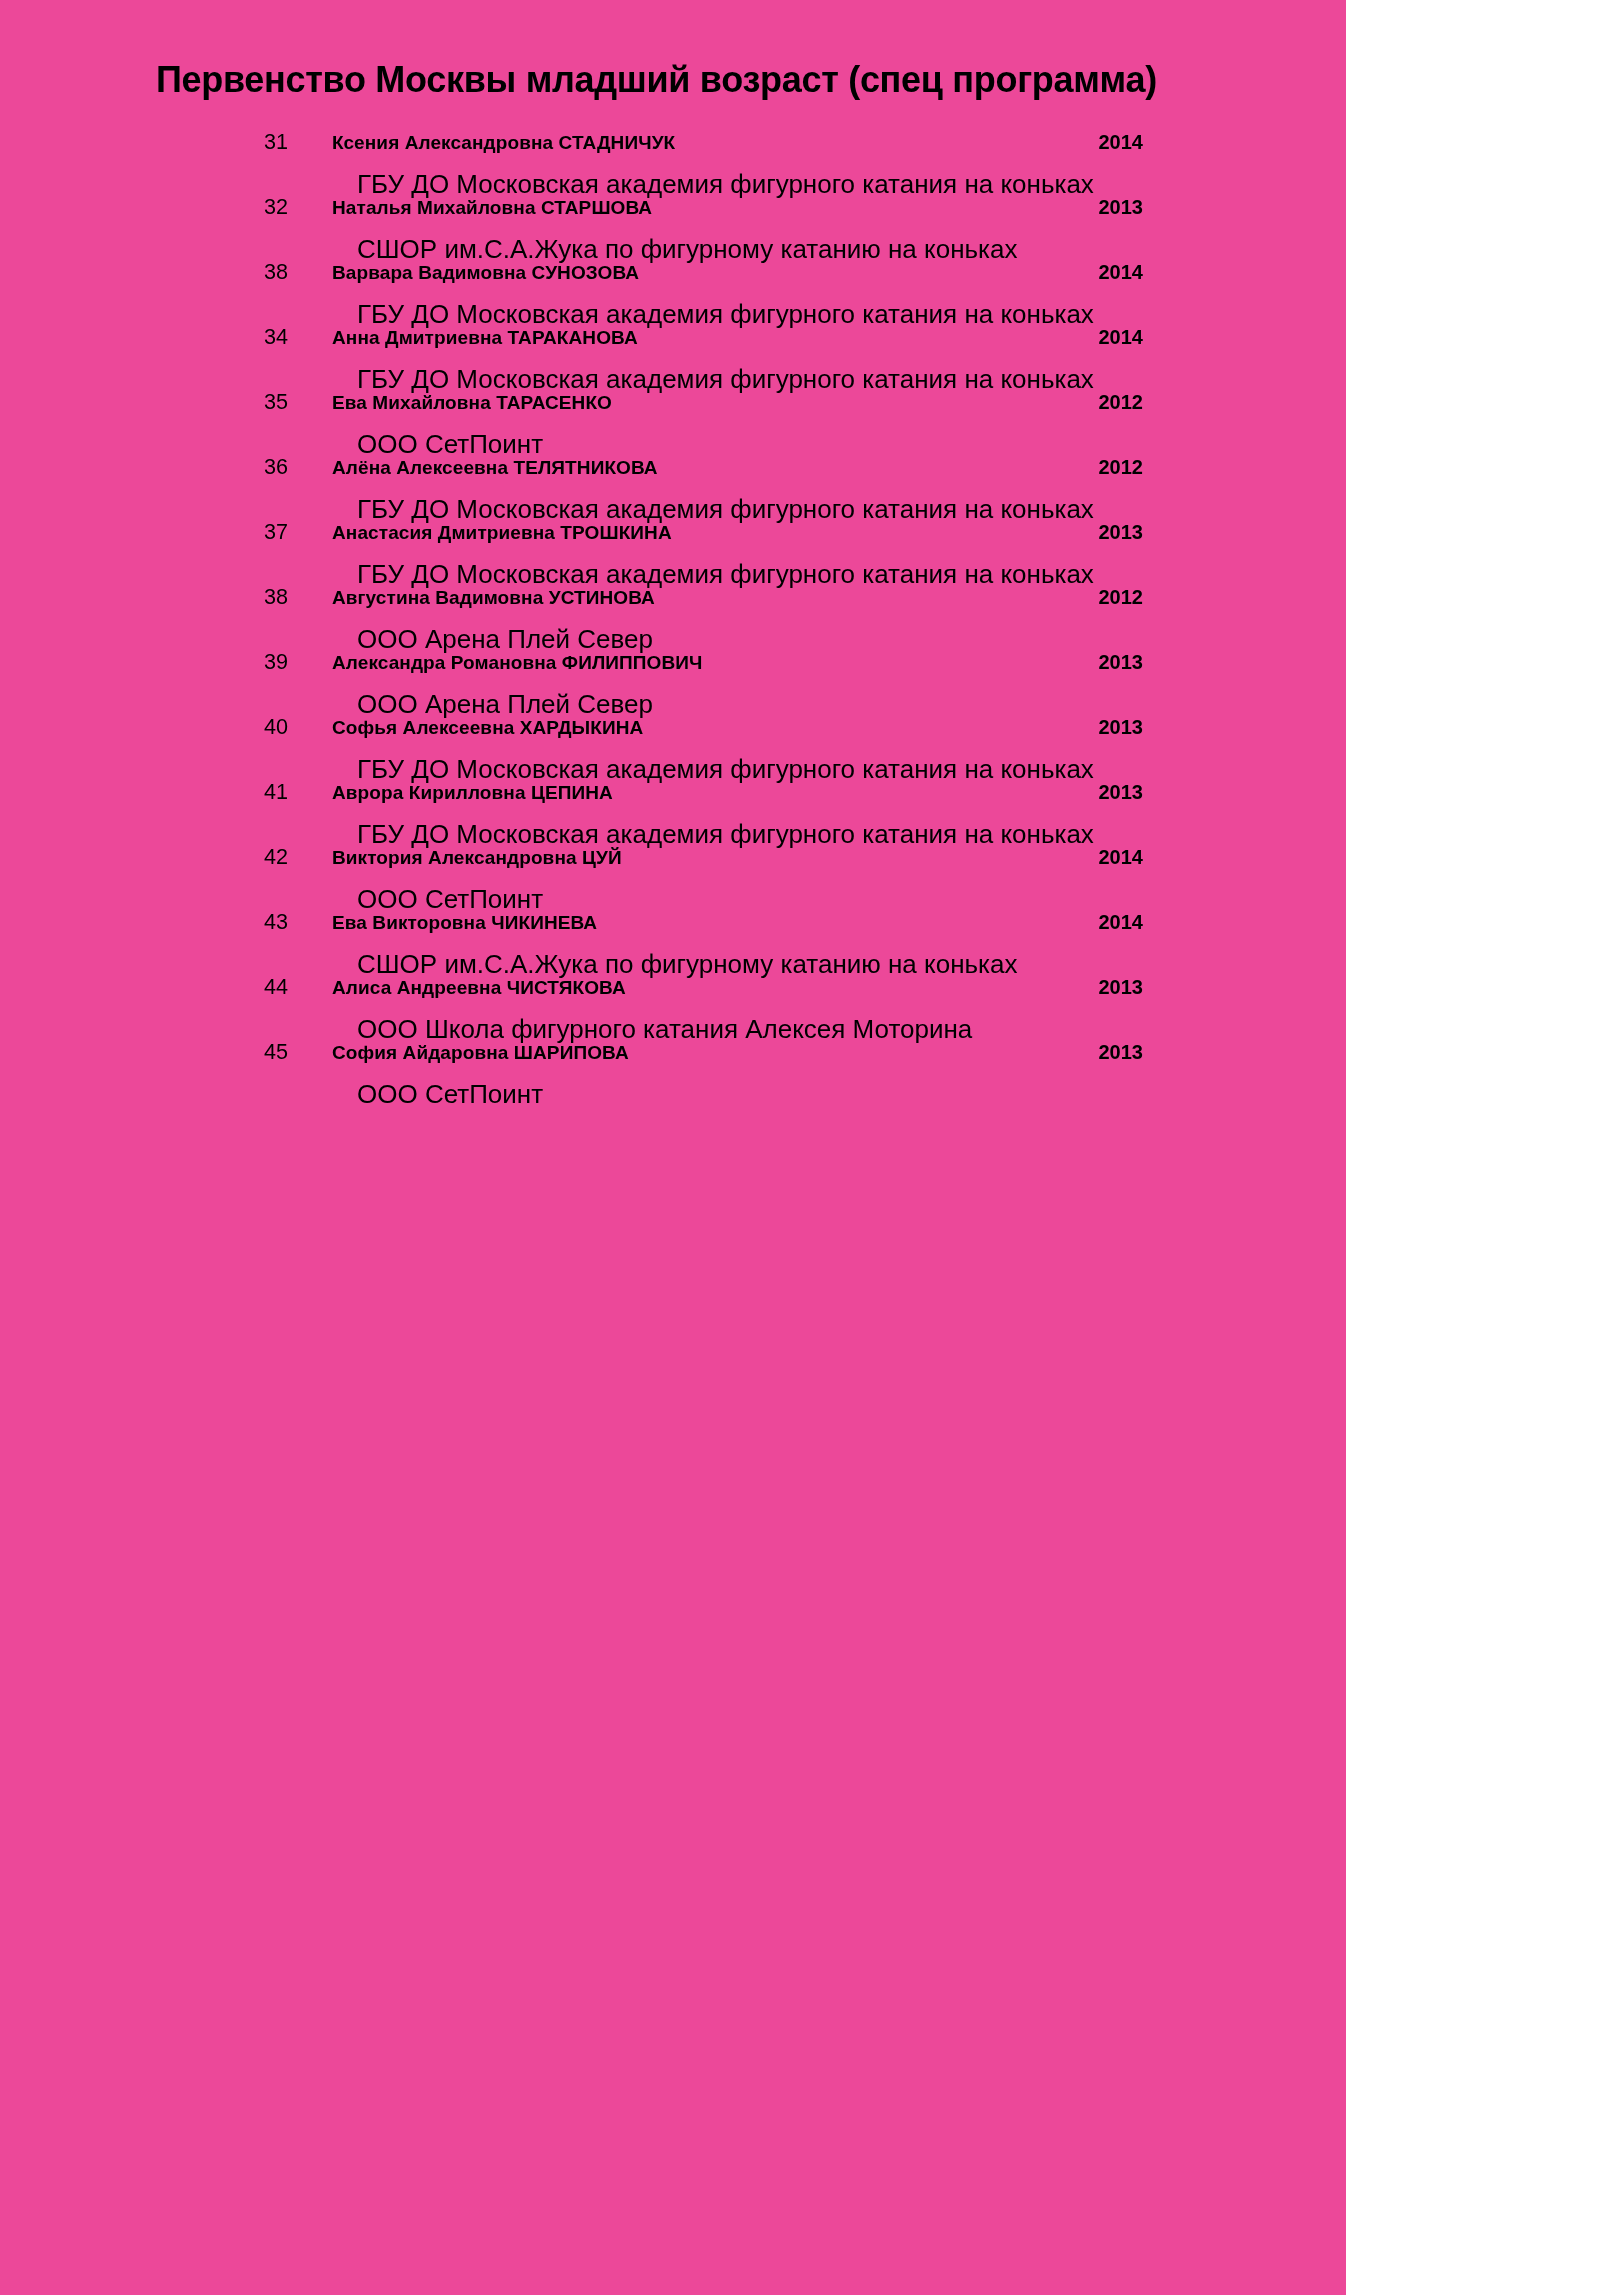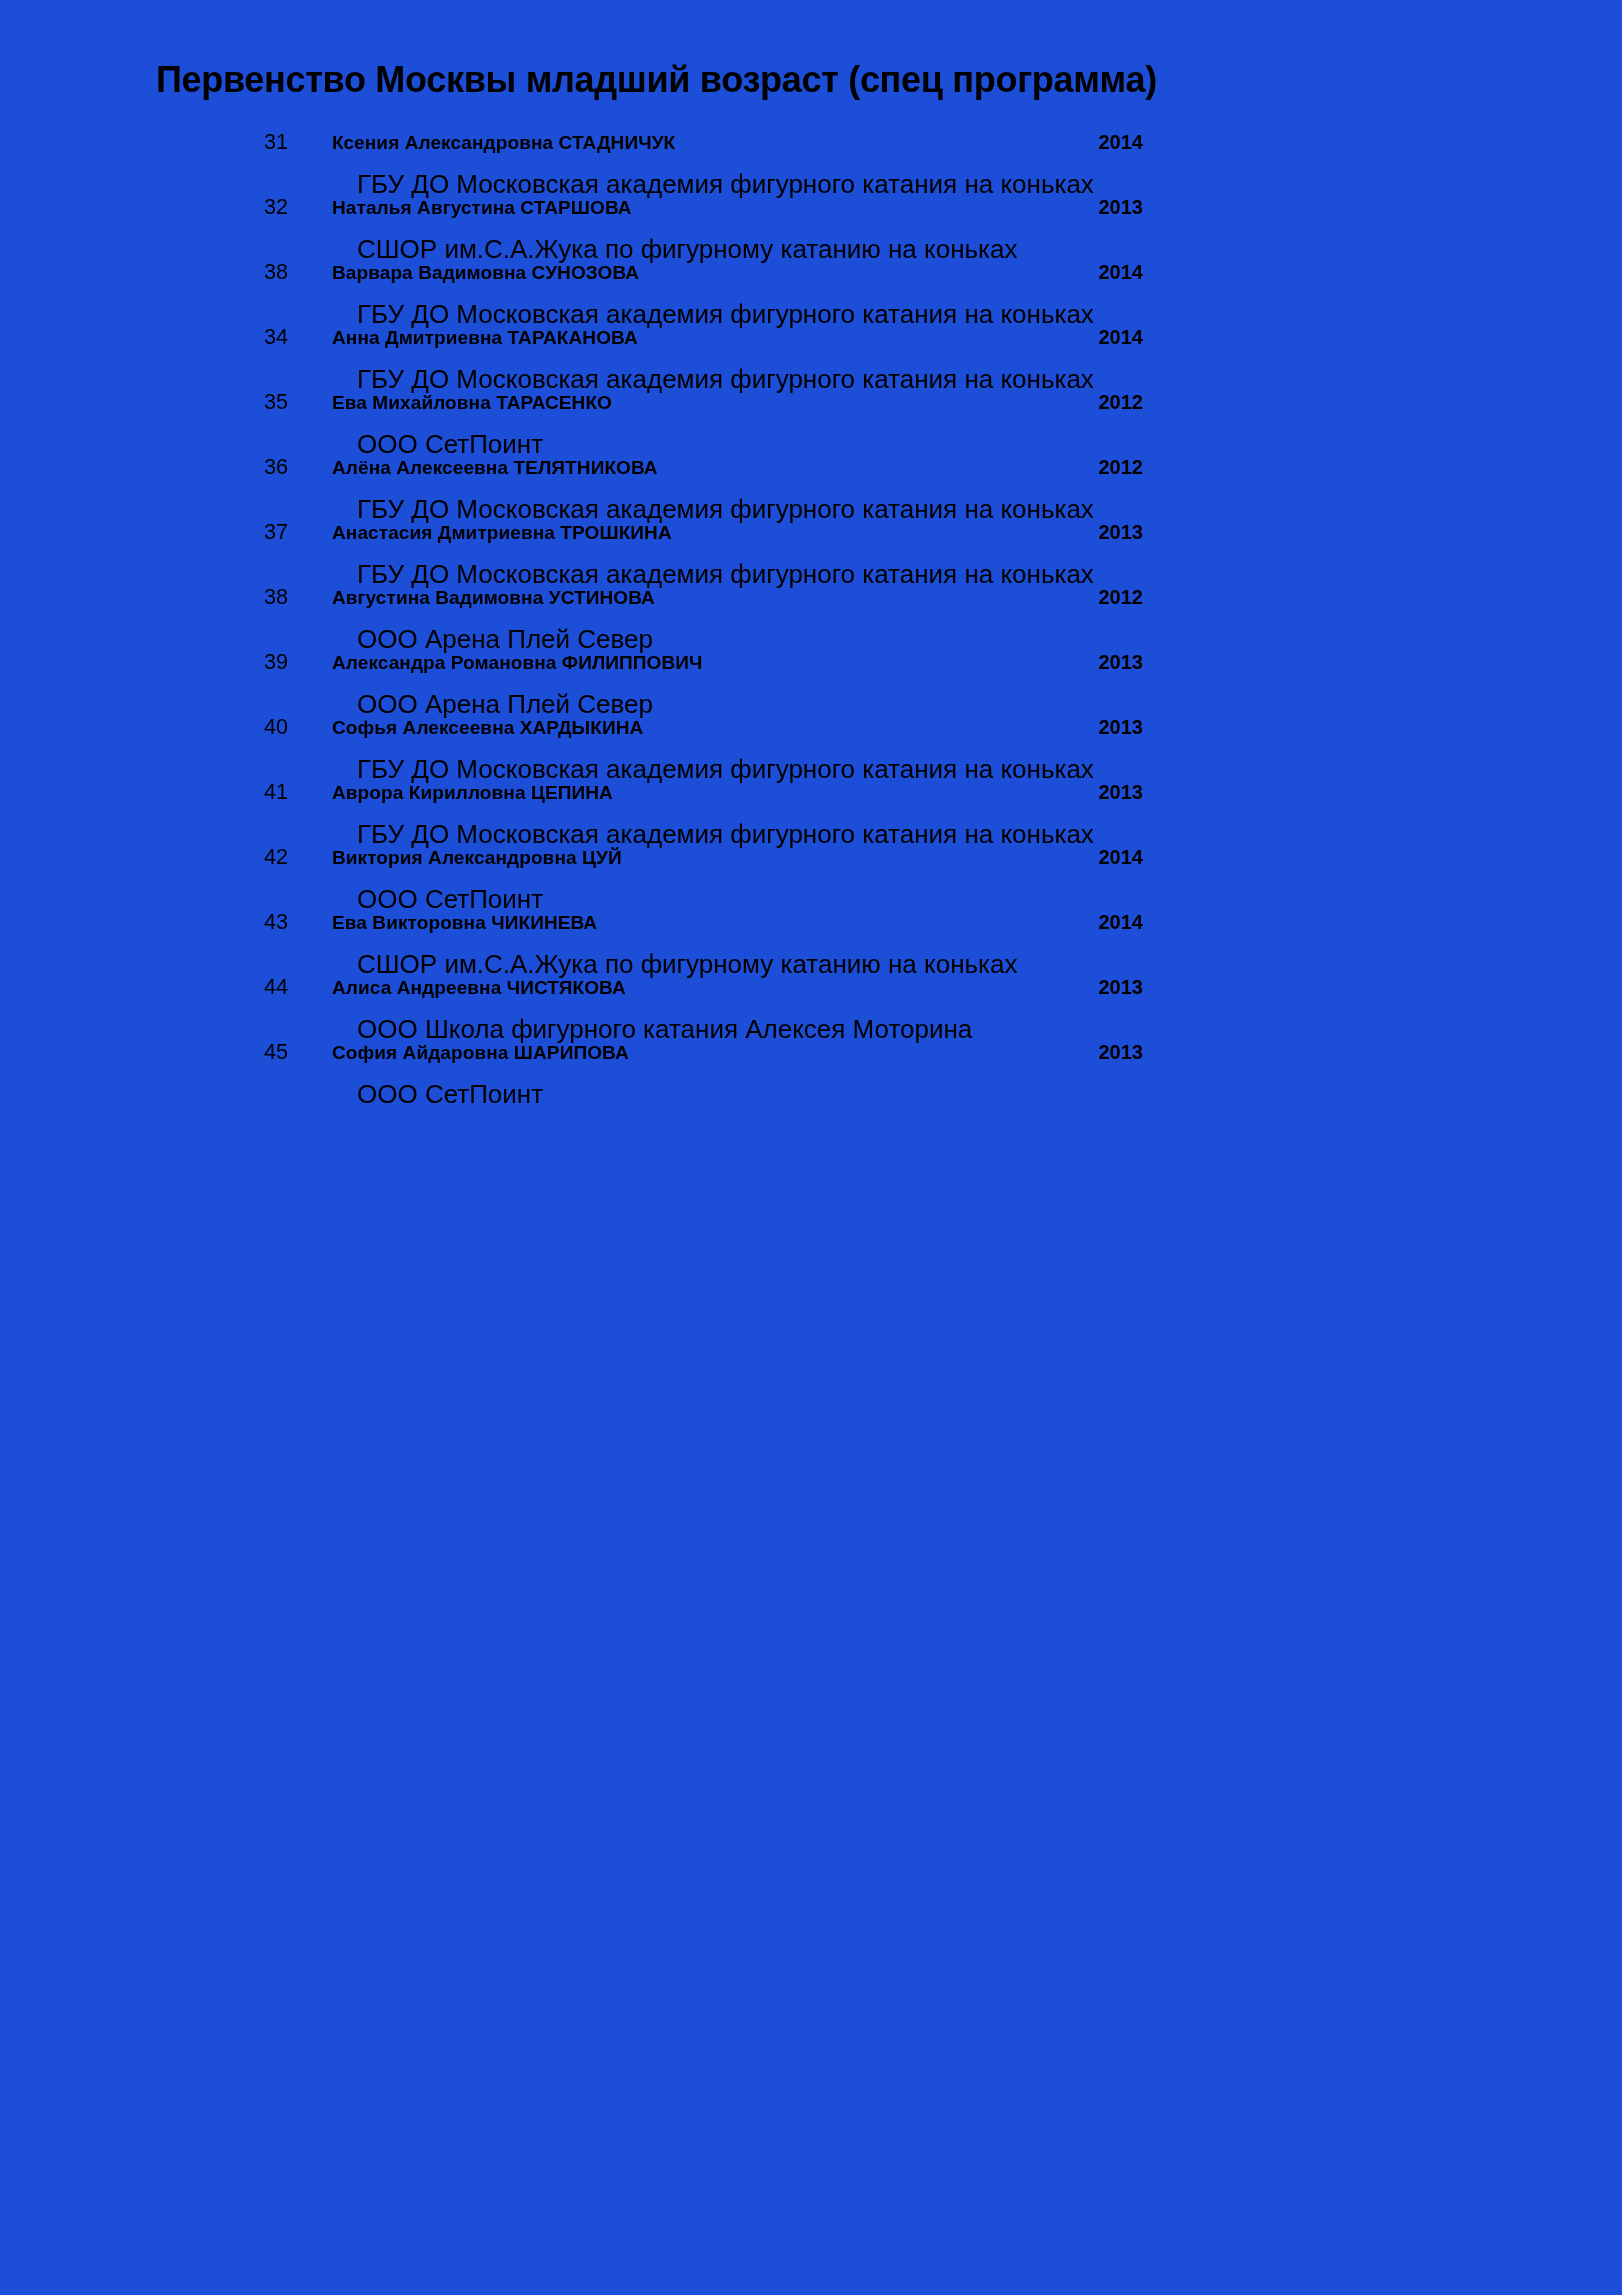--- a/index.html
+++ b/index.html
@@ -2,23 +2,23 @@
 <html lang="ru" style="font-size:10.5px"><head>
 <meta charset="utf-8">
 <style>
   html, body {
     margin: 0;
     padding: 0;
     background: #ffffff;
   }
   .page {
     position: relative;
-    width: 1622px;
+    width: 1346px;
     height: 2295px;
-    background: #1d4ed8;
+    background: #ec4899;
     color: #000000;
     font-family: "Liberation Sans", sans-serif;
     overflow: hidden;
   }
   .title {
     position: absolute;
     left: 156px;
     top: 62px;
     margin: 0;
     font-size: 36px;
@@ -85,21 +85,21 @@
       <div class="num">31</div>
       <div class="name">Ксения Александровна СТАДНИЧУК</div>
       <div class="year">2014</div>
     </div>
     <div class="club">ГБУ ДО Московская академия фигурного катания на коньках</div>
   </div>
 
   <div class="entry">
     <div class="row-top">
       <div class="num">32</div>
-      <div class="name">Наталья Августина СТАРШОВА</div>
+      <div class="name">Наталья Михайловна СТАРШОВА</div>
       <div class="year">2013</div>
     </div>
     <div class="club">СШОР им.С.А.Жука по фигурному катанию на коньках</div>
   </div>
 
   <div class="entry">
     <div class="row-top">
       <div class="num">38</div>
       <div class="name">Варвара Вадимовна СУНОЗОВА</div>
       <div class="year">2014</div>

